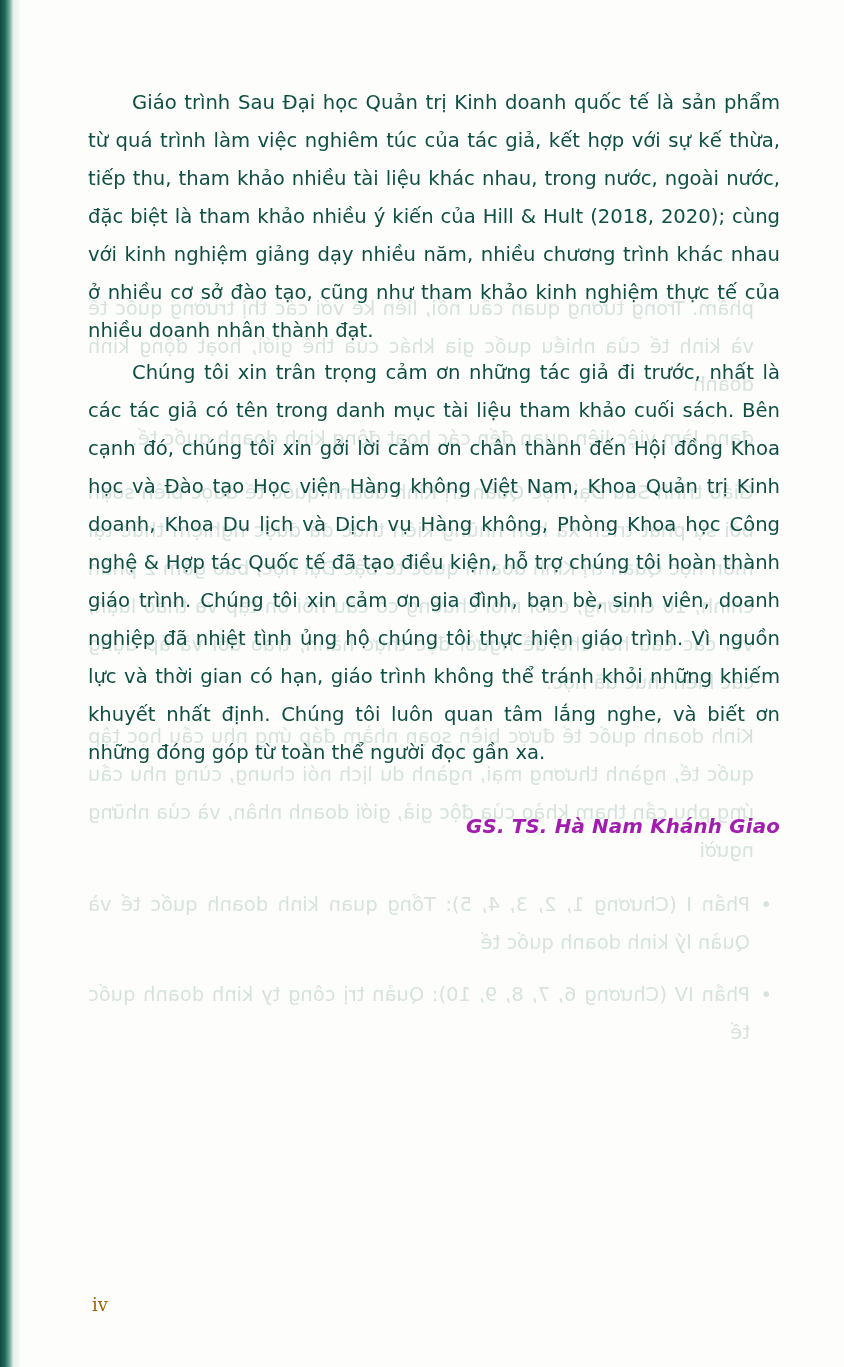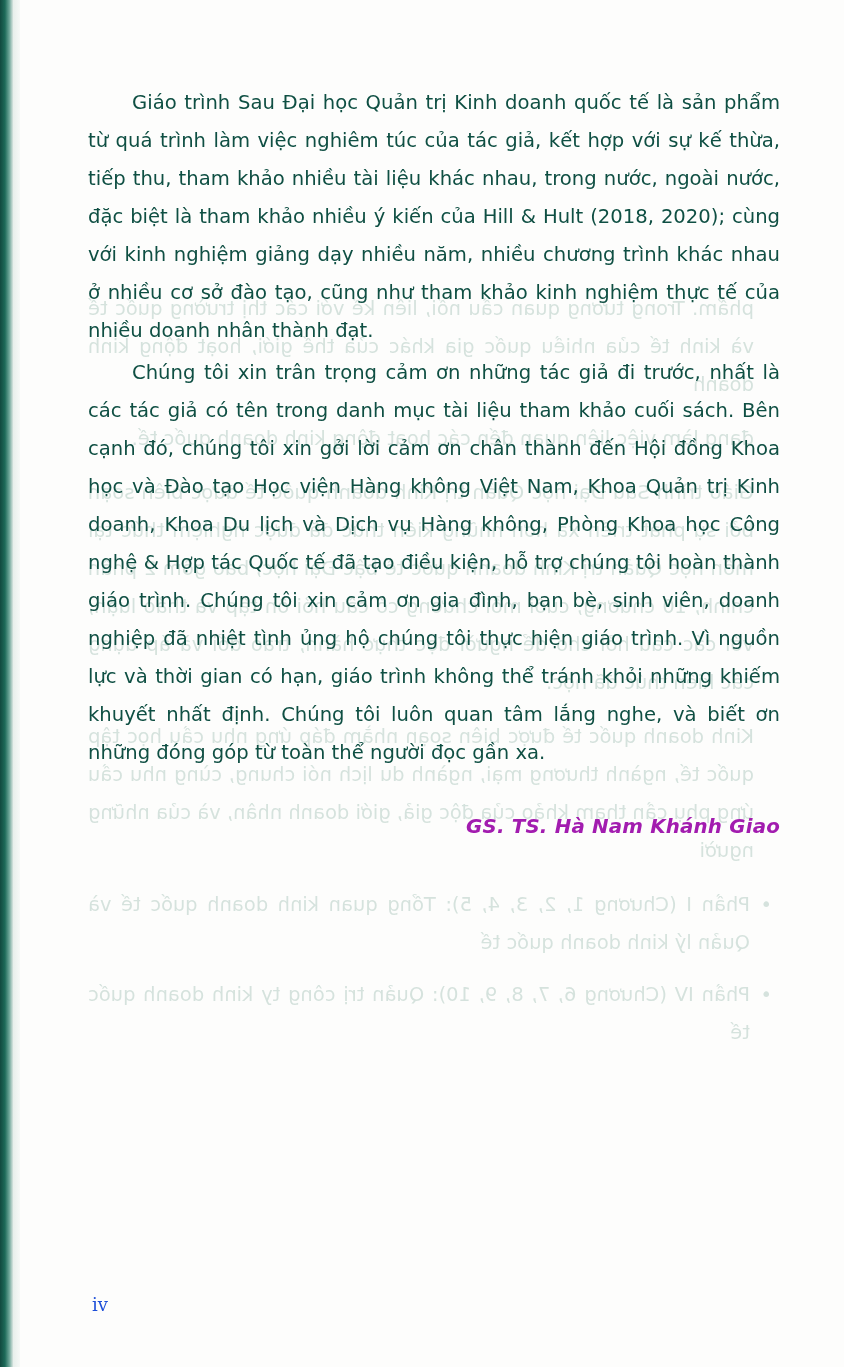--- a/index.html
+++ b/index.html
@@ -89,21 +89,21 @@
     font-size: 19.8px;
     margin-top: 22px;
     letter-spacing: 0.2px;
     font-style: italic;
   }
 
   .folio {
     position: absolute;
     left: 92px;
     bottom: 52px;
-    color: #1d4ed8;
+    color: #a16207;
     font-size: 18px;
     font-family: "DejaVu Serif", serif;
   }
 </style>
 </head>
 <body>
 
 <div class="page">
 
   <div class="spine"></div>

